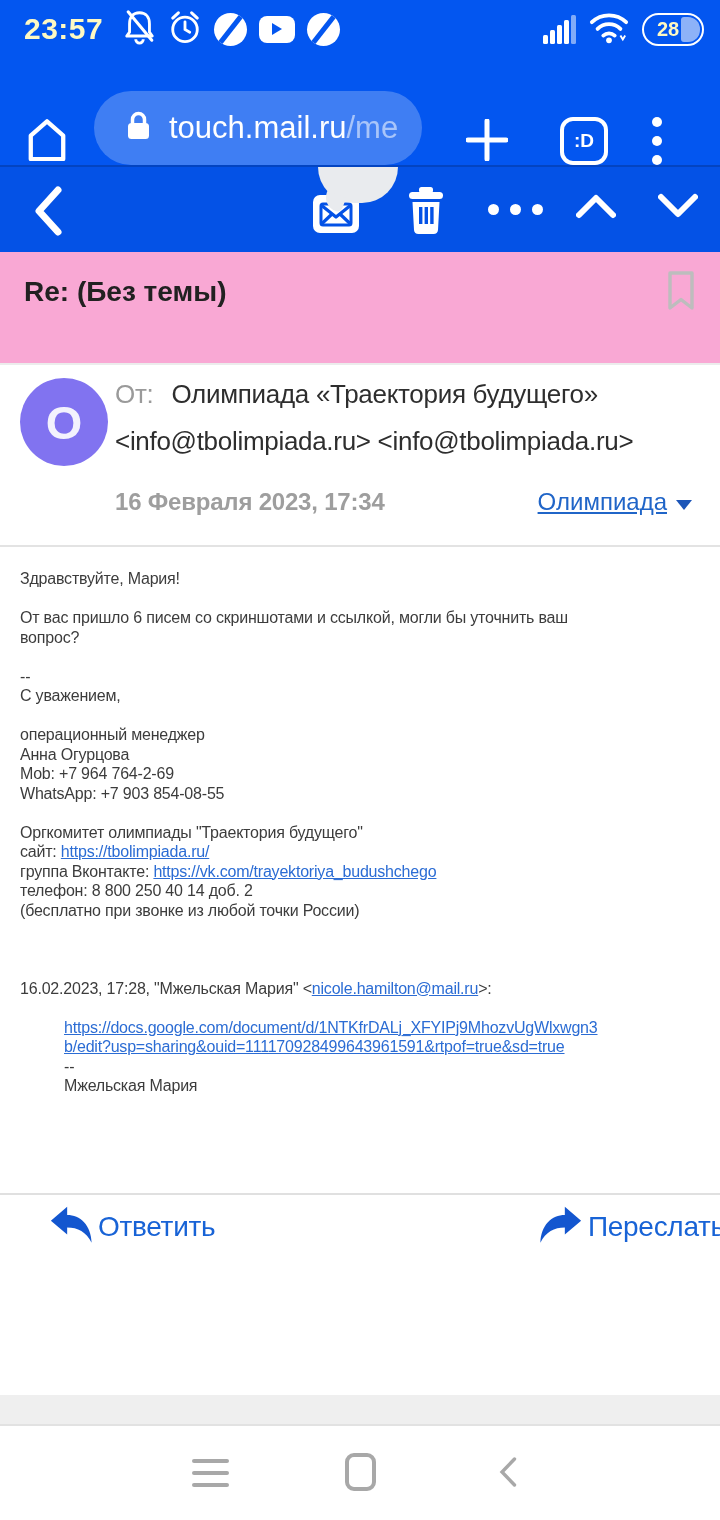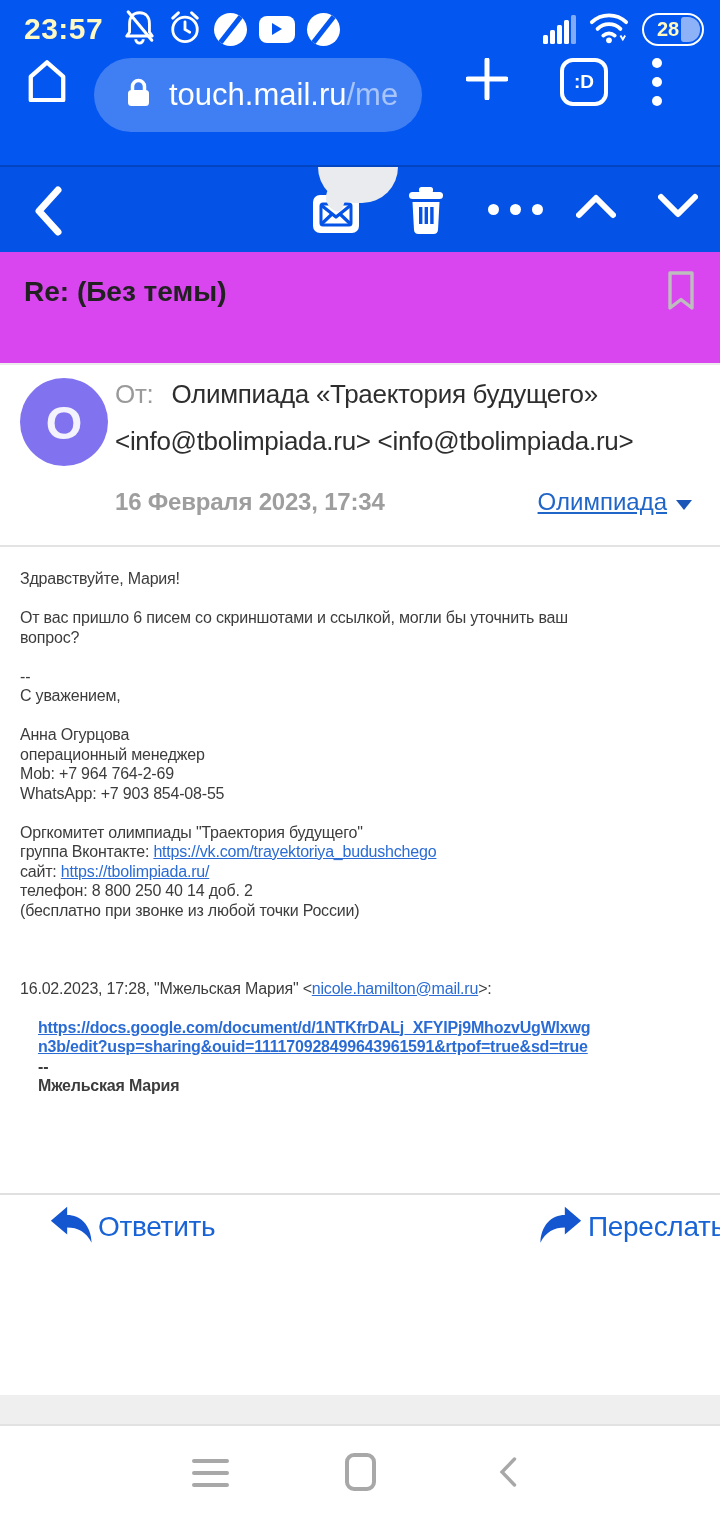--- a/index.html
+++ b/index.html
@@ -25,21 +25,21 @@
   .signal { display:flex; align-items:flex-end; gap:2px; }
   .signal i { display:block; width:5px; border-radius:1.5px; background:#fff; }
   .battery { position:relative; width:62px; height:33px; border:2.5px solid #fff; border-radius:17px;
              display:flex; align-items:center; justify-content:center; overflow:hidden; }
   .battery .fill { position:absolute; right:2px; top:2px; bottom:2px; width:19px;
                    background:rgba(255,255,255,.55); border-radius:3px 12px 12px 3px; }
   .battery .pct { position:relative; font-size:20px; font-weight:700; margin-right:10px; }
 
   
   .browser-bar { position:absolute; left:0; top:58px; width:720px; height:107px; background:var(--blue);
-                 display:flex; align-items:flex-start; }
+                 display:flex; align-items:flex-end; }
   .home-btn { margin-left:26px; }
   .url-pill { position:relative; margin-left:26px; width:328px; height:74px; border-radius:37px;
               background:rgba(255,255,255,.24); display:flex; align-items:center; padding-left:32px; overflow:hidden; }
   .url-text { font-size:31px; color:#fff; margin-left:18px; white-space:nowrap; }
   .url-text .path { color:rgba(255,255,255,.55); }
   .plus-btn { margin-left:44px; }
   .tabs-btn { margin-left:52px; width:48px; height:48px; border:4.5px solid #fff; border-radius:13px;
               display:flex; align-items:center; justify-content:center; color:#fff; font-size:19px; font-weight:700; }
   .menu-btn { margin-left:44px; display:flex; flex-direction:column; gap:9px; }
   .menu-btn i { width:10px; height:10px; border-radius:50%; background:#fff; }
@@ -53,21 +53,21 @@
                     background:#e9ebee; border-radius:0 0 6px 16px; transform:rotate(20deg); }
   .tb-back { position:absolute; left:30px; top:18px; }
   .tb-unread { position:absolute; left:312px; top:26px; }
   .tb-trash { position:absolute; left:406px; top:20px; }
   .more-dots { position:absolute; left:488px; top:37px; display:flex; gap:11px; }
   .more-dots i { width:11px; height:11px; border-radius:50%; background:#fff; }
   .tb-up { position:absolute; left:576px; top:26px; }
   .tb-down { position:absolute; left:658px; top:26px; }
 
   
-  .subject-bar { position:absolute; left:0; top:252px; width:720px; height:113px; background:#d946ef;
+  .subject-bar { position:absolute; left:0; top:252px; width:720px; height:113px; background:#f9a8d4;
                  border-bottom:2px solid #ececec; }
   .subject-title { position:absolute; left:24px; top:24px; font-size:28px; font-weight:700; color:#212121; }
   .flag-btn { position:absolute; right:24px; top:18px; }
 
   
   .email-header { position:absolute; left:0; top:365px; width:720px; height:182px; background:#fff;
                   border-bottom:2px solid #e3e3e3; }
   .avatar { position:absolute; left:20px; top:13px; width:88px; height:88px; border-radius:50%;
             background:var(--avatar); display:flex; align-items:center; justify-content:center; }
   .avatar span { font-size:47px; font-weight:700; color:#f3f2fd; }
@@ -78,21 +78,21 @@
               justify-content:space-between; }
   .date-text { font-size:24px; font-weight:700; color:#9e9e9e; letter-spacing:-0.2px; }
   .details-link { font-size:24px; color:var(--accent-link); text-decoration:underline; }
   .details-caret { display:inline-block; width:0; height:0; border-left:8px solid transparent;
                    border-right:8px solid transparent; border-top:10px solid #1b55b8; margin-left:9px; }
 
   
   .email-body { position:absolute; left:0; top:547px; width:639px; padding:22px 40px 0 20px;
                 font-size:16px; line-height:19.5px; letter-spacing:-0.2px; color:#3c3c3c; background:#fff; }
   .body-line { min-height:19.5px; }
-  .body-line.quote { margin-left:18px; word-break:break-all;font-weight:bold; }
+  .body-line.quote { margin-left:44px; word-break:break-all; }
   .body-link { color:var(--link); text-decoration:underline; cursor:pointer; }
 
   
   .action-bar { position:absolute; left:0; top:1193px; width:720px; height:110px; background:#fff;
                 border-top:2px solid #e0e0e0; }
   .action { position:absolute; top:10px; display:flex; flex-direction:row; align-items:center; gap:4px; }
   .action-reply { left:48px; width:120px; }
   .action-forward { right:30px; width:152px; }
   .action-label { font-size:28px; color:var(--action); letter-spacing:-0.3px; }
 
@@ -254,28 +254,28 @@
   </div>
 
   <div class="email-body">
       <div class="body-line"><span>Здравствуйте, Мария!</span></div>
       <div class="body-line">&nbsp;</div>
       <div class="body-line"><span>От вас пришло 6 писем со скриншотами и ссылкой, могли бы уточнить ваш вопрос?</span></div>
       <div class="body-line">&nbsp;</div>
       <div class="body-line"><span>--</span></div>
       <div class="body-line"><span>С уважением,</span></div>
       <div class="body-line">&nbsp;</div>
+      <div class="body-line"><span>операционный менеджер</span></div>
       <div class="body-line"><span>Анна Огурцова</span></div>
-      <div class="body-line"><span>операционный менеджер</span></div>
       <div class="body-line"><span>Mob: +7 964 764-2-69</span></div>
       <div class="body-line"><span>WhatsApp: +7 903 854-08-55</span></div>
       <div class="body-line">&nbsp;</div>
       <div class="body-line"><span>Оргкомитет олимпиады "Траектория будущего"</span></div>
+      <div class="body-line"><span>сайт: </span><a class="body-link">https://tbolimpiada.ru/</a></div>
       <div class="body-line"><span>группа Вконтакте: </span><a class="body-link">https://vk.com/trayektoriya_budushchego</a></div>
-      <div class="body-line"><span>сайт: </span><a class="body-link">https://tbolimpiada.ru/</a></div>
       <div class="body-line"><span>телефон: 8 800 250 40 14 доб. 2</span></div>
       <div class="body-line"><span>(бесплатно при звонке из любой точки России)</span></div>
       <div class="body-line">&nbsp;</div>
       <div class="body-line">&nbsp;</div>
       <div class="body-line">&nbsp;</div>
       <div class="body-line"><span>16.02.2023, 17:28, "Мжельская Мария" &lt;</span><a class="body-link">nicole.hamilton@mail.ru</a><span>&gt;:</span></div>
       <div class="body-line">&nbsp;</div>
       <div class="body-line quote"><a class="body-link">https://docs.google.com/document/d/1NTKfrDALj_XFYIPj9MhozvUgWlxwgn3b/edit?usp=sharing&amp;ouid=111170928499643961591&amp;rtpof=true&amp;sd=true</a></div>
       <div class="body-line quote"><span>--</span></div>
       <div class="body-line quote"><span>Мжельская Мария</span></div>

